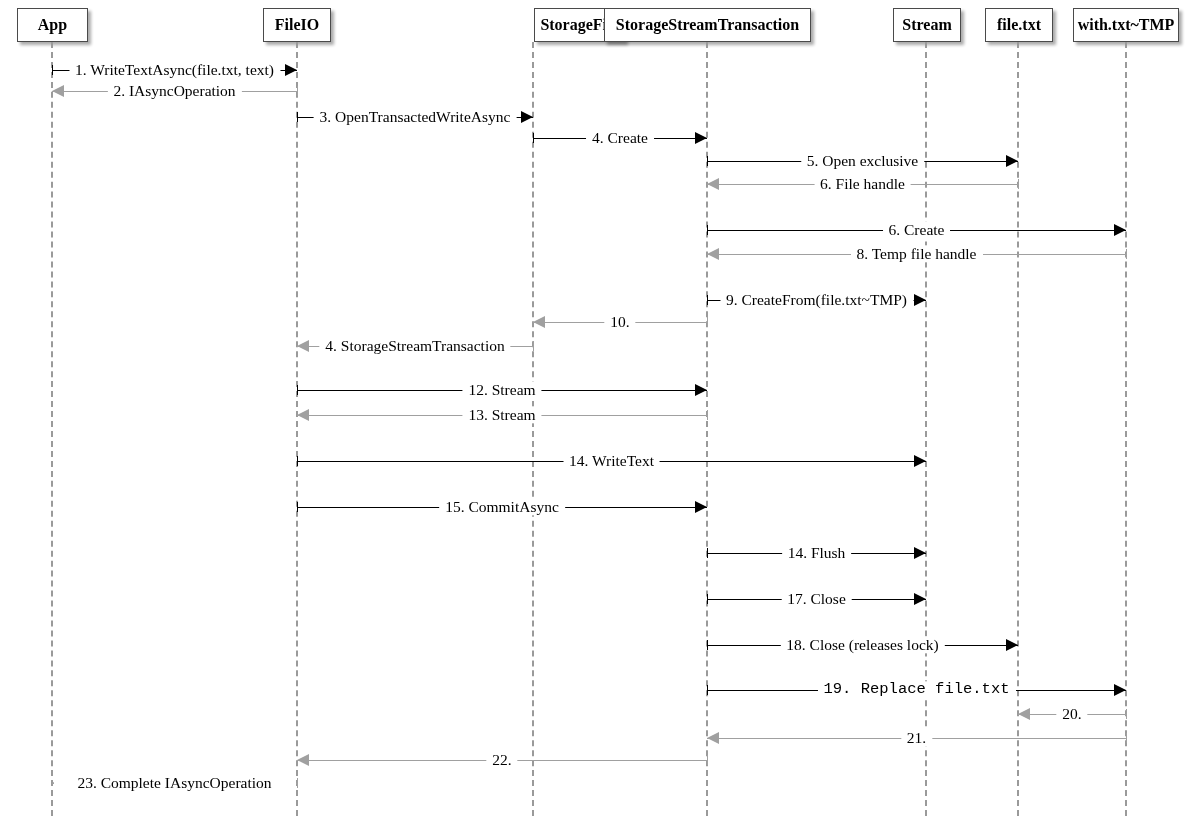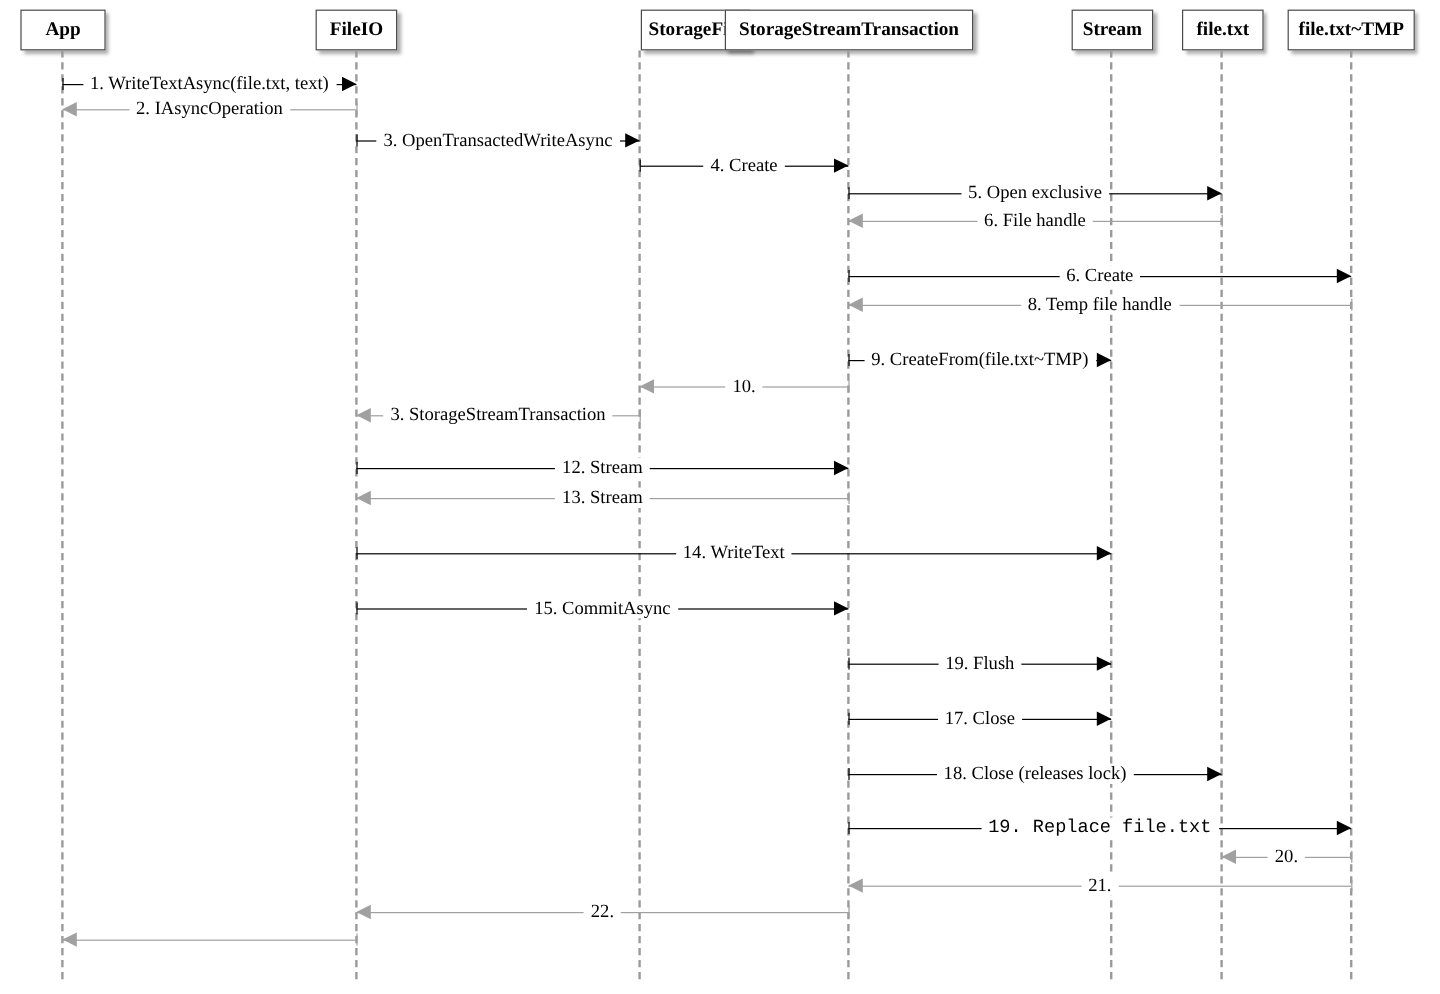--- a/index.html
+++ b/index.html
@@ -119,21 +119,21 @@
       <div class="participant" style="left: 604px; top: 8px; width: 207px;">
         <span>StorageStreamTransaction</span>
       </div>
       <div class="participant" style="left: 893px; top: 8px; width: 68px;">
         <span>Stream</span>
       </div>
       <div class="participant" style="left: 985px; top: 8px; width: 68px;">
         <span>file.txt</span>
       </div>
       <div class="participant" style="left: 1073px; top: 8px; width: 106px;">
-        <span>file.txt~TMP</span>
+        <span>with.txt~TMP</span>
       </div>
     </div>
   <div id="lifelines-layer">
       <div class="lifeline" style="left: 51px; top: 42px; height: 774px;"></div>
       <div class="lifeline" style="left: 296px; top: 42px; height: 774px;"></div>
       <div class="lifeline" style="left: 532px; top: 42px; height: 774px;"></div>
       <div class="lifeline" style="left: 706px; top: 42px; height: 774px;"></div>
       <div class="lifeline" style="left: 925px; top: 42px; height: 774px;"></div>
       <div class="lifeline" style="left: 1017px; top: 42px; height: 774px;"></div>
       <div class="lifeline" style="left: 1125px; top: 42px; height: 774px;"></div>
@@ -196,21 +196,21 @@
       <div class="msg ret" style="left: 533px; top: 322px; width: 174px;">
         <div class="line" style="width: 174px;"></div>
         <div class="stub" style="left: 174px;"></div>
         <div class="head left" style="left: 0px;"></div>
         <div class="label" style="left: 87px; top: 0px;">10.</div>
       </div>
       <div class="msg ret" style="left: 297px; top: 346px; width: 236px;">
         <div class="line" style="width: 236px;"></div>
         <div class="stub" style="left: 236px;"></div>
         <div class="head left" style="left: 0px;"></div>
-        <div class="label" style="left: 118px; top: 0px;">3. StorageStreamTransaction</div>
+        <div class="label" style="left: 118px; top: 0px;">4. StorageStreamTransaction</div>
       </div>
       <div class="msg call" style="left: 297px; top: 390px; width: 410px;">
         <div class="line" style="width: 410px;"></div>
         <div class="stub" style="left: 0px;"></div>
         <div class="head right" style="left: 398px;"></div>
         <div class="label" style="left: 205px; top: 0px;">12. Stream</div>
       </div>
       <div class="msg ret" style="left: 297px; top: 415px; width: 410px;">
         <div class="line" style="width: 410px;"></div>
         <div class="stub" style="left: 410px;"></div>
@@ -226,21 +226,21 @@
       <div class="msg call" style="left: 297px; top: 507px; width: 410px;">
         <div class="line" style="width: 410px;"></div>
         <div class="stub" style="left: 0px;"></div>
         <div class="head right" style="left: 398px;"></div>
         <div class="label" style="left: 205px; top: 0px;">15. CommitAsync</div>
       </div>
       <div class="msg call" style="left: 707px; top: 553px; width: 219px;">
         <div class="line" style="width: 219px;"></div>
         <div class="stub" style="left: 0px;"></div>
         <div class="head right" style="left: 207px;"></div>
-        <div class="label" style="left: 109.5px; top: 0px;">19. Flush</div>
+        <div class="label" style="left: 109.5px; top: 0px;">14. Flush</div>
       </div>
       <div class="msg call" style="left: 707px; top: 599px; width: 219px;">
         <div class="line" style="width: 219px;"></div>
         <div class="stub" style="left: 0px;"></div>
         <div class="head right" style="left: 207px;"></div>
         <div class="label" style="left: 109.5px; top: 0px;">17. Close</div>
       </div>
       <div class="msg call" style="left: 707px; top: 645px; width: 311px;">
         <div class="line" style="width: 311px;"></div>
         <div class="stub" style="left: 0px;"></div>
@@ -269,16 +269,17 @@
         <div class="line" style="width: 410px;"></div>
         <div class="stub" style="left: 410px;"></div>
         <div class="head left" style="left: 0px;"></div>
         <div class="label" style="left: 205px; top: 0px;">22.</div>
       </div>
       <div class="msg ret" style="left: 52px; top: 783px; width: 245px;">
         <div class="line" style="width: 245px;"></div>
         <div class="stub" style="left: 245px;"></div>
         <div class="head left" style="left: 0px;"></div>
         <div class="label two-line" style="left: 122.5px; top: 0px;">
+          <div>23. Complete IAsyncOperation</div>
         </div>
       </div>
     </div>
 </div>
 
 </body></html>

